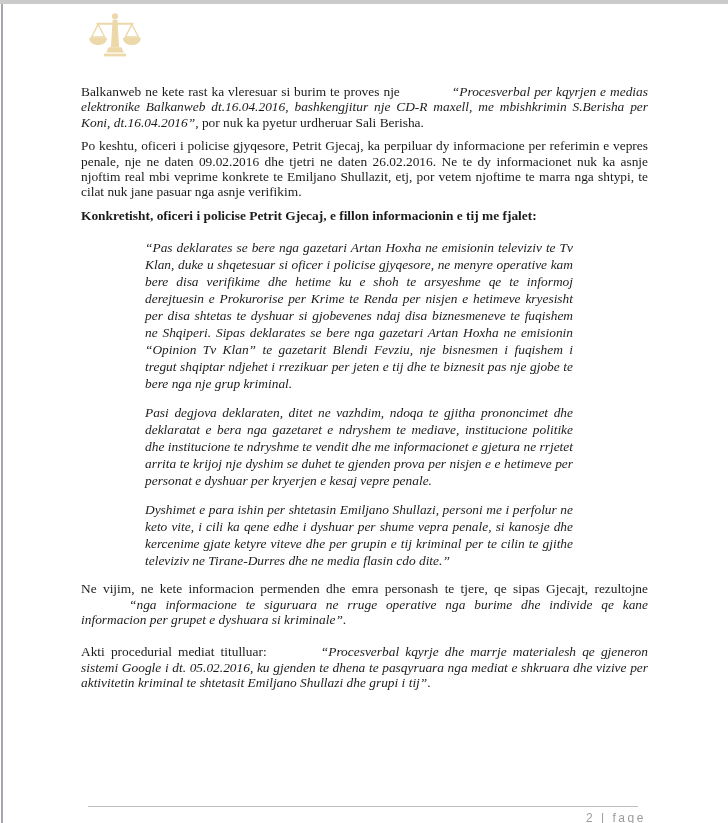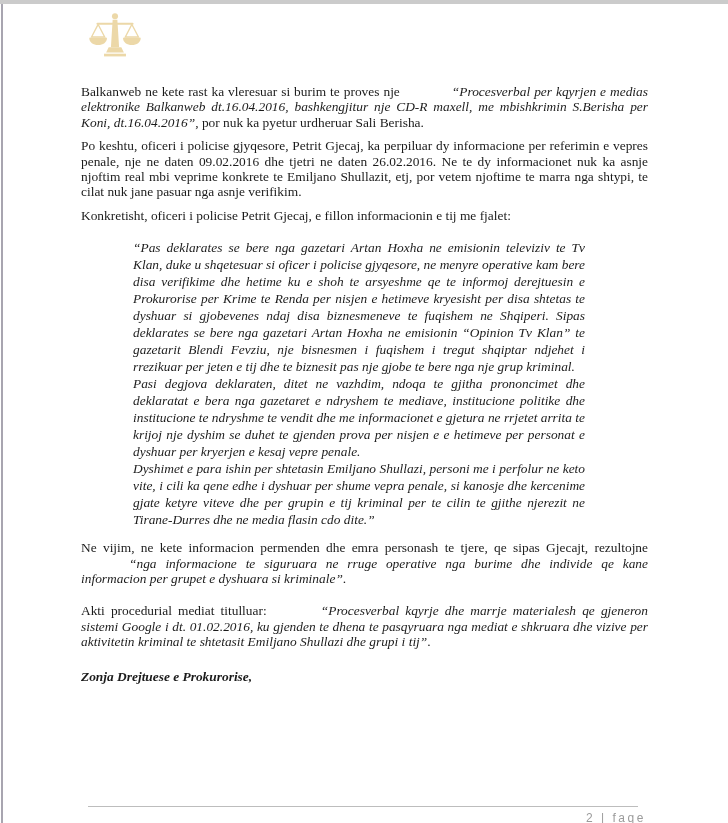--- a/index.html
+++ b/index.html
@@ -29,30 +29,30 @@
     width: 54px; height: 52px;
   }
   .content {
     position: absolute; left: 81px; top: 84px;
     width: 567px;
     font-size: 13.4px;
     line-height: 15.4px;
     text-align: justify;
   }
   .content p { margin: 0 0 8px 0; }
-  p.pre-quote { margin-bottom: 16px; }
+  p.pre-quote { margin-bottom: 16px; font-weight: bold; }
   .iq { font-style: italic; margin-left: 48px; }
   .block-quote {
     margin: 0 0 12px 52px;
     width: 452px;
     font-style: italic;
     line-height: 17px;
     text-align: justify;
   }
-  .block-quote p { margin: 0; }
+  .block-quote p { margin: 12px; }
   p.after-quote { margin-bottom: 17px; }
   p.titled { margin-bottom: 19px; }
   p.order { margin-bottom: 16px; }
   .signature {
     margin-left: 52px;
     font-weight: bold;
     font-style: italic;
     text-align: left;
   }
   .footer-rule {
@@ -97,28 +97,27 @@
 
     <p><span>Balkanweb ne kete rast ka vleresuar si burim te proves nje </span><span class="iq">“Procesverbal per kqyrjen e medias elektronike Balkanweb dt.16.04.2016, bashkengjitur nje CD-R maxell, me mbishkrimin S.Berisha per Koni, dt.16.04.2016”</span><span>, por nuk ka pyetur urdheruar Sali Berisha.</span></p>
 
     <p>Po keshtu, oficeri i policise gjyqesore, Petrit Gjecaj, ka perpiluar dy informacione per referimin e vepres penale, nje ne daten 09.02.2016 dhe tjetri ne daten 26.02.2016. Ne te dy informacionet nuk ka asnje njoftim real mbi veprime konkrete te Emiljano Shullazit, etj, por vetem njoftime te marra nga shtypi, te cilat nuk jane pasuar nga asnje verifikim.</p>
 
     <p class="pre-quote">Konkretisht, oficeri i policise Petrit Gjecaj, e fillon informacionin e tij me fjalet:</p>
 
     <div class="block-quote">
       <p>“Pas deklarates se bere nga gazetari Artan Hoxha ne emisionin televiziv te Tv Klan, duke u shqetesuar si oficer i policise gjyqesore, ne menyre operative kam bere disa verifikime dhe hetime ku e shoh te arsyeshme qe te informoj derejtuesin e Prokurorise per Krime te Renda per nisjen e hetimeve kryesisht per disa shtetas te dyshuar si gjobevenes ndaj disa biznesmeneve te fuqishem ne Shqiperi. Sipas deklarates se bere nga gazetari Artan Hoxha ne emisionin “Opinion Tv Klan” te gazetarit Blendi Fevziu, nje bisnesmen i fuqishem i tregut shqiptar ndjehet i rrezikuar per jeten e tij dhe te biznesit pas nje gjobe te bere nga nje grup kriminal.</p>
       <p>Pasi degjova deklaraten, ditet ne vazhdim, ndoqa te gjitha prononcimet dhe deklaratat e bera nga gazetaret e ndryshem te mediave, institucione politike dhe institucione te ndryshme te vendit dhe me informacionet e gjetura ne rrjetet arrita te krijoj nje dyshim se duhet te gjenden prova per nisjen e e hetimeve per personat e dyshuar per kryerjen e kesaj vepre penale.</p>
-      <p>Dyshimet e para ishin per shtetasin Emiljano Shullazi, personi me i perfolur ne keto vite, i cili ka qene edhe i dyshuar per shume vepra penale, si kanosje dhe kercenime gjate ketyre viteve dhe per grupin e tij kriminal per te cilin te gjithe njerezit ne Tirane-Durres dhe ne media flasin cdo dite.”</p>
+      <p>Dyshimet e para ishin per shtetasin Emiljano Shullazi, personi me i perfolur ne keto vite, i cili ka qene edhe i dyshuar per shume vepra penale, si kanosje dhe kercenime gjate ketyre viteve dhe per grupin e tij kriminal per te cilin te gjithe televiziv ne Tirane-Durres dhe ne media flasin cdo dite.”</p>
     </div>
 
     <p class="after-quote"><span>Ne vijim, ne kete informacion permenden dhe emra personash te tjere, qe sipas Gjecajt, rezultojne </span><span class="iq">“nga informacione te siguruara ne rruge operative nga burime dhe individe qe kane informacion per grupet e dyshuara si kriminale”</span><span>.</span></p>
 
-    <p class="titled"><span>Akti procedurial mediat titulluar: </span><span class="iq">“Procesverbal kqyrje dhe marrje materialesh qe gjeneron sistemi Google i dt. 01.02.2016, ku gjenden te dhena te pasqyruara nga mediat e shkruara dhe vizive per aktivitetin kriminal te shtetasit Emiljano Shullazi dhe grupi i tij”</span><span>.</span></p>
+    <p class="titled"><span>Akti procedurial mediat titulluar: </span><span class="iq">“Procesverbal kqyrje dhe marrje materialesh qe gjeneron sistemi Google i dt. 05.02.2016, ku gjenden te dhena te pasqyruara nga mediat e shkruara dhe vizive per aktivitetin kriminal te shtetasit Emiljano Shullazi dhe grupi i tij”</span><span>.</span></p>
 
 
-    <p class="signature">Zonja Drejtuese e Prokurorise,</p>
 
   </div>
 
   <div class="footer-rule"></div>
   <div class="page-number">2 | faqe</div>
 
 </div>
 
 </body></html>

